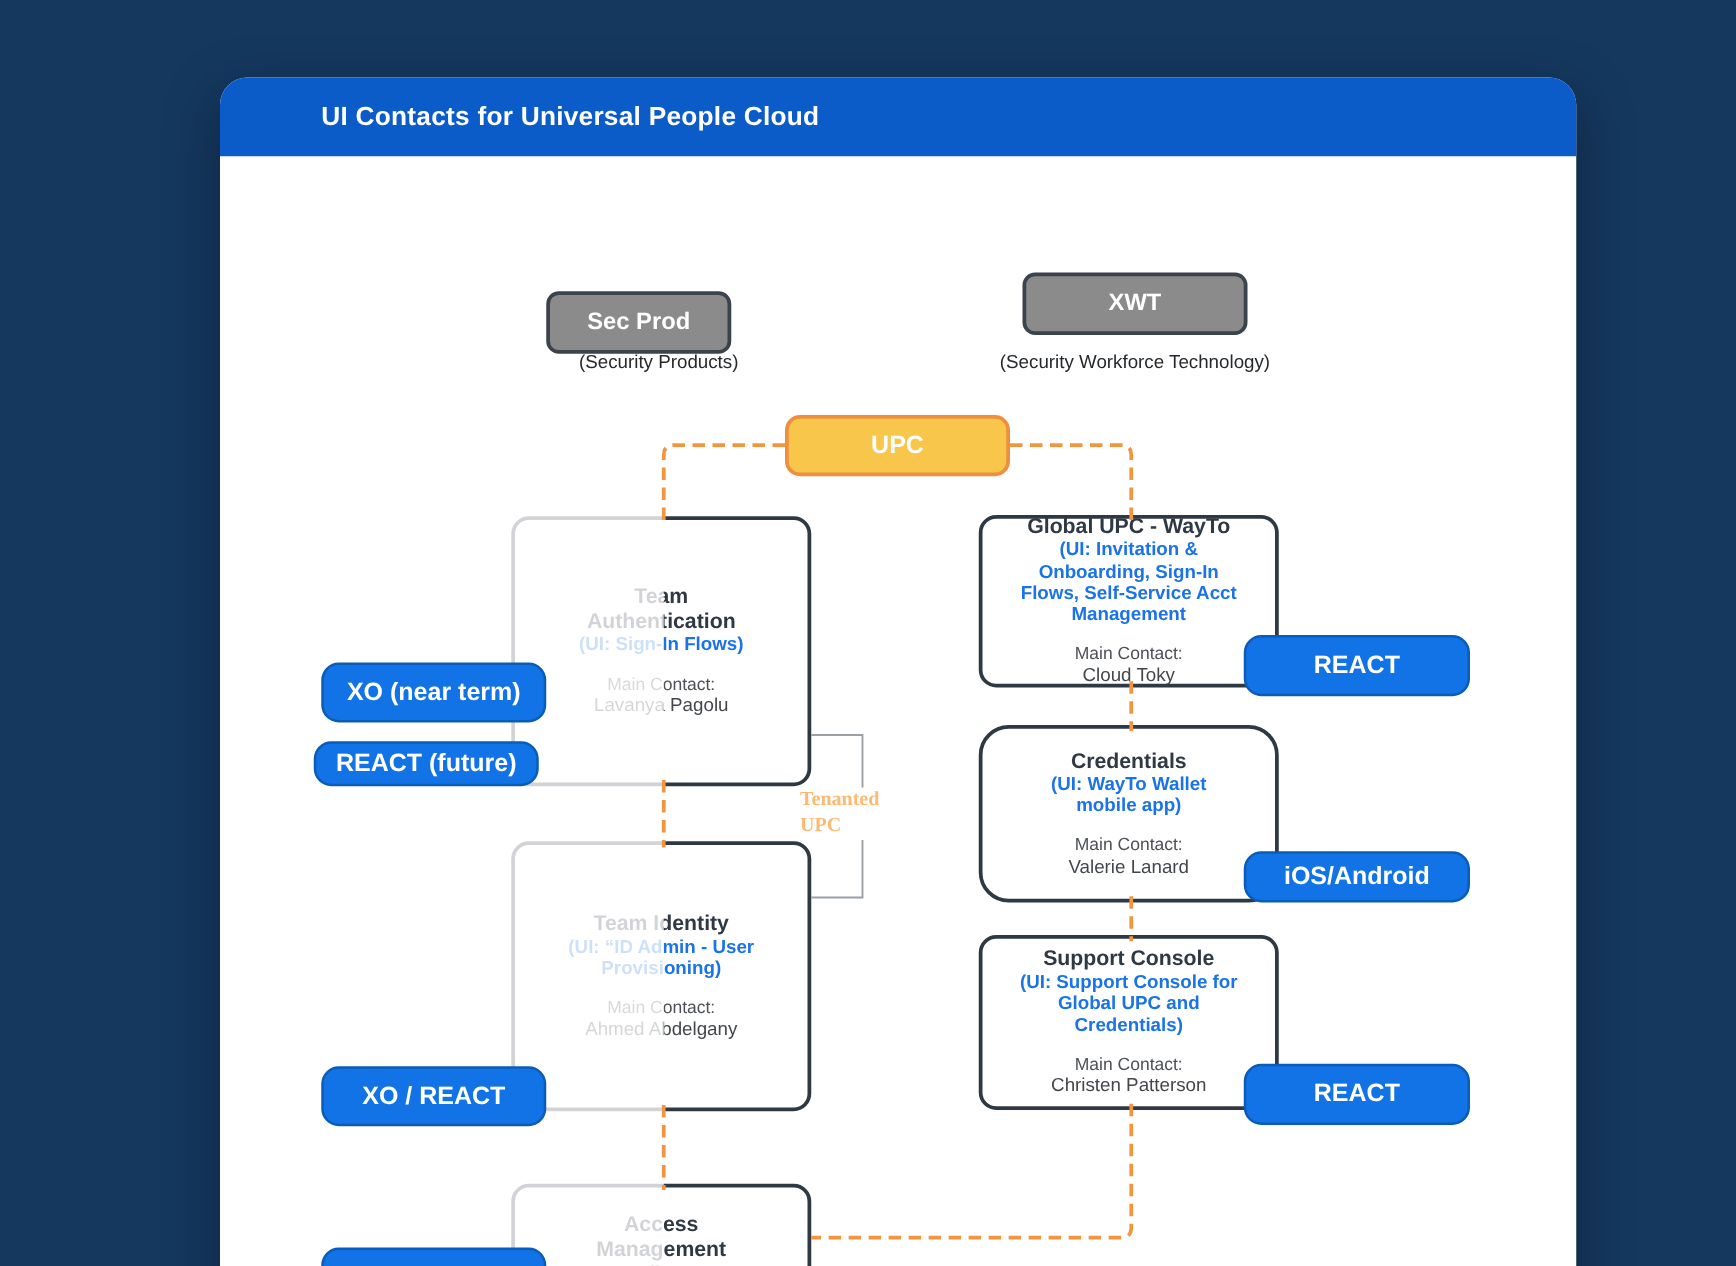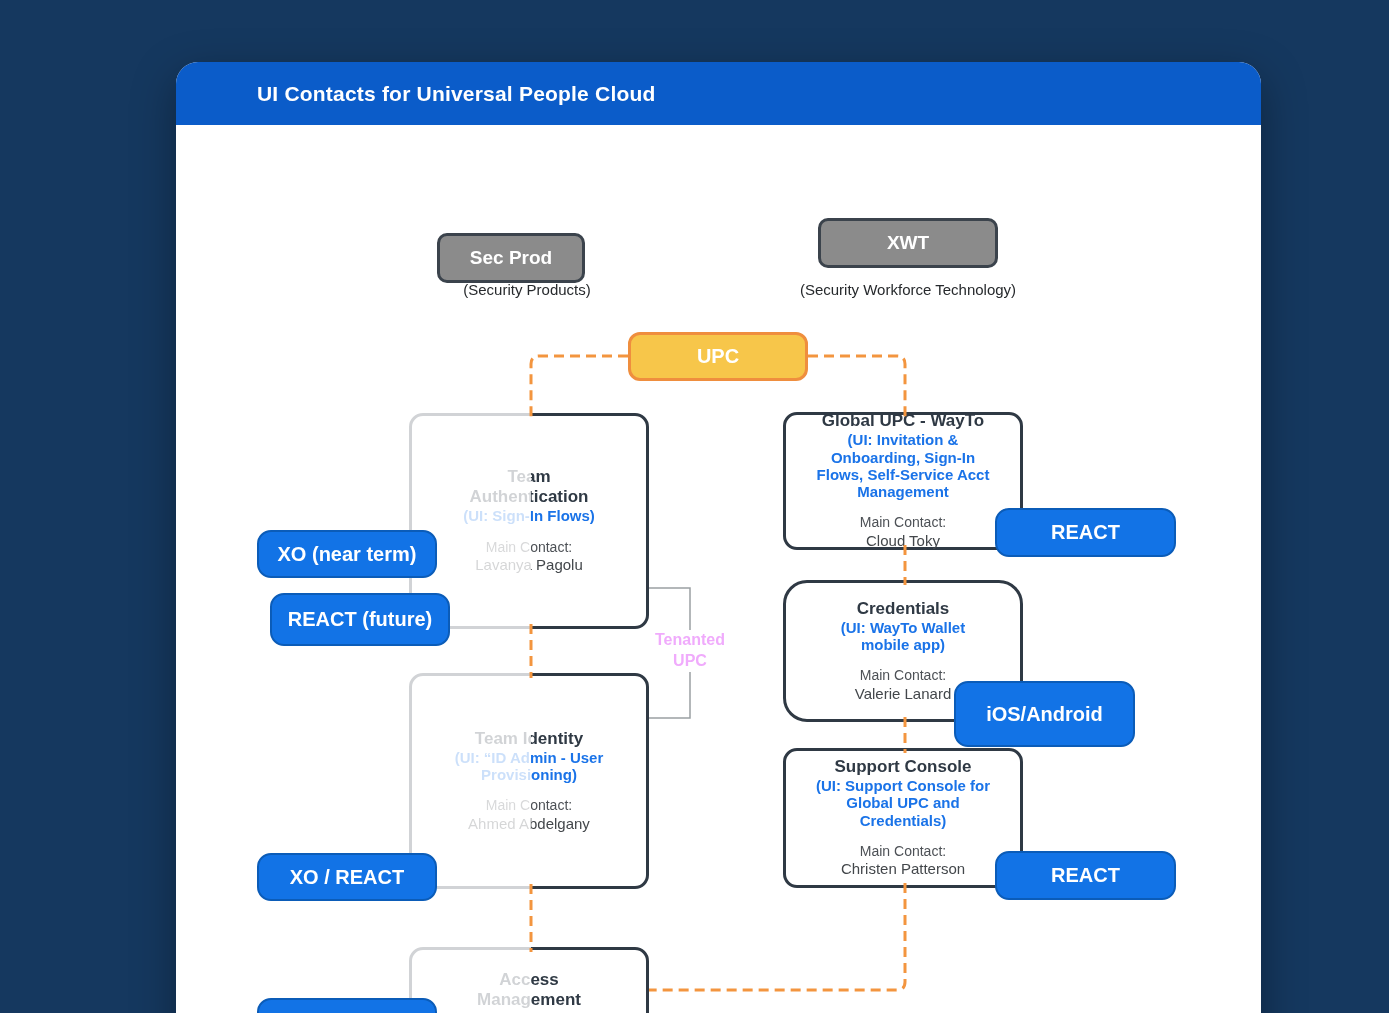--- a/index.html
+++ b/index.html
@@ -76,37 +76,37 @@
     background:var(--upc-fill);border:3px solid var(--upc-border);border-radius:12px;
     display:flex;align-items:center;justify-content:center;color:#ffffff;
     font-weight:bold;font-size:20px;box-sizing:border-box;z-index:3;
   }
 
   
   .lines{position:absolute;left:0;top:0;z-index:4;pointer-events:none;}
 
   
   .mid-label{
-    position:absolute;left:640px;top:630px;width:100px;text-align:center;
-    font-weight:bold;font-size:16px;line-height:1.3;color:#f0abfc;
-    white-space:pre-line;z-index:3;
+    position:absolute;left:640px;top:630px;width:100px;
+    font-weight:bold;font-size:16px;line-height:1.3;color:#fdba74;
+    white-space:pre-line;z-index:3;font-family:Liberation Serif, serif;
   }
 
   
   .pill{
     position:absolute;background:var(--accent-blue);border:2.5px solid var(--accent-blue-border);
     border-radius:14px;display:flex;align-items:center;justify-content:center;
     color:#ffffff;font-weight:bold;font-size:20px;box-sizing:border-box;z-index:5;
   }
   .lp1{left:257px;top:530px;width:180px;height:48px;}
-  .lp2{left:270px;top:593px;width:180px;height:53px;}
+  .lp2{left:251px;top:593px;width:180px;height:36px;}
   .lp3{left:257px;top:853px;width:180px;height:48px;}
   .lp4{left:257px;top:998px;width:180px;height:48px;}
   .rp1{left:995px;top:508px;width:181px;height:49px;}
-  .rp2{left:954px;top:681px;width:181px;height:66px;}
+  .rp2{left:995px;top:681px;width:181px;height:41px;}
   .rp3{left:995px;top:851px;width:181px;height:49px;}
 </style>
 </head>
 <body>
 
 <div class="stage">
 
   <div class="card"></div>
 
   <div class="nodebox left-box lb1">

